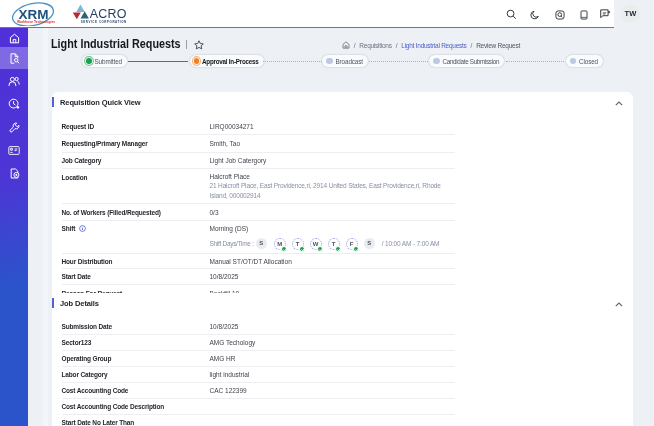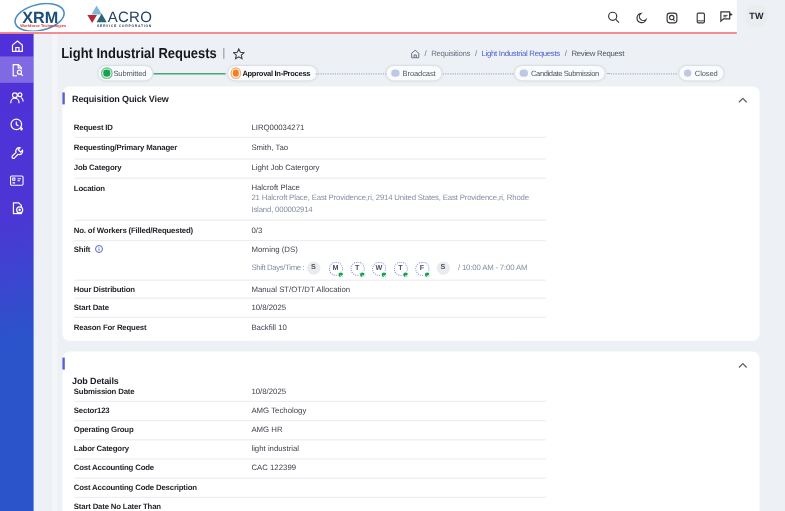--- a/index.html
+++ b/index.html
@@ -25,21 +25,21 @@
 .pill { position:absolute; top:0.3px; height:11.5px; background:#fafbfd; border-radius:7px; box-shadow:0 0 2px rgba(80,90,110,.35); display:flex; align-items:center; font-size:6.3px; letter-spacing:-0.1px; color:#4d5562; white-space:nowrap; padding-right:5px; }
 .pill .dot { border-radius:50%; margin:0 3px 0 4px; }
 .dgreen { width:5.5px; height:5.5px; background:#17a24f; box-shadow:0 0 0 0.8px #fbfcfe, 0 0 0 1.9px rgba(23,162,79,.6); }
 .dorange { width:5.5px; height:5.5px; background:#f47f20; box-shadow:0 0 0 0.8px #fbfcfe, 0 0 0 1.9px rgba(244,127,32,.6); }
 .dgray { width:6.5px; height:6.5px; background:#bdc9e2; }
 .conn { position:absolute; top:5.5px; height:0; }
 .conn.solid { border-top:1.6px solid #169a51; }
 .conn.dotted { border-top:1.5px dotted #a7b2c4; }
 
 .card { position:absolute; left:24px; width:581px; background:#fff; border-radius:6px; }
-.card1 { top:44px; height:212px; }
+.card1 { top:64px; height:212px; }
 .card2 { top:265px; height:160px; }
 .accent { position:absolute; left:0; width:1.6px; height:10px; background:#5560d4; }
 .chead { position:absolute; left:8px; font-size:7.5px; letter-spacing:-0.1px; font-weight:bold; color:#1c1e24; }
 .chev { position:absolute; right:10px; }
 .rows { position:absolute; left:9.5px; width:393px; }
 .row { display:flex; border-bottom:1px solid #ededf2; padding:3.5px 0 3px 0; }
 .card2 .row { padding:3.2px 0 2.8px 0; }
 .row:last-child { border-bottom:none; }
 .lab { width:148px; font-size:6.5px; font-weight:bold; color:#1e2126; line-height:9px; letter-spacing:-0.15px; }
 .val { flex:1; font-size:6.5px; color:#3f434c; line-height:9px; }
@@ -253,21 +253,21 @@
         </div>
       <div class="row">
           <div class="lab">Reason For Request</div>
           <div class="val">Backfill 10</div>
         </div>
     </div>
   </div>
 
   <div class="card card2">
     <div class="accent" style="top:5px"></div>
-    <div class="chead" style="top:20px">Job Details</div>
+    <div class="chead" style="top:6px">Job Details</div>
     <svg class="chev" style="top:9px" width="8" height="5" viewBox="0 0 8 5" fill="none" stroke="#5d636e" stroke-width="1.1">
         <path d="M0.8 4.2 L4 1 L7.2 4.2"></path>
       </svg>
     <div class="rows" style="top:26px">
       <div class="row">
           <div class="lab">Submission Date</div>
           <div class="val">10/8/2025</div>
         </div>
       <div class="row">
           <div class="lab">Sector123</div>

